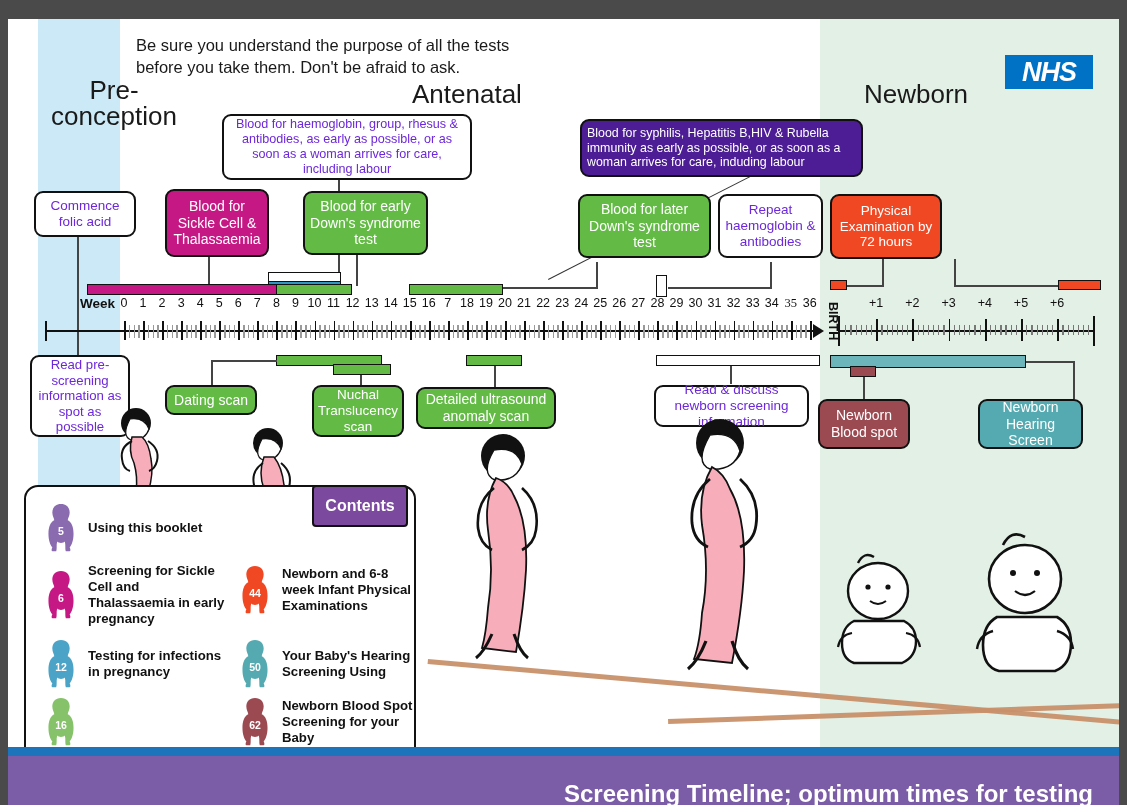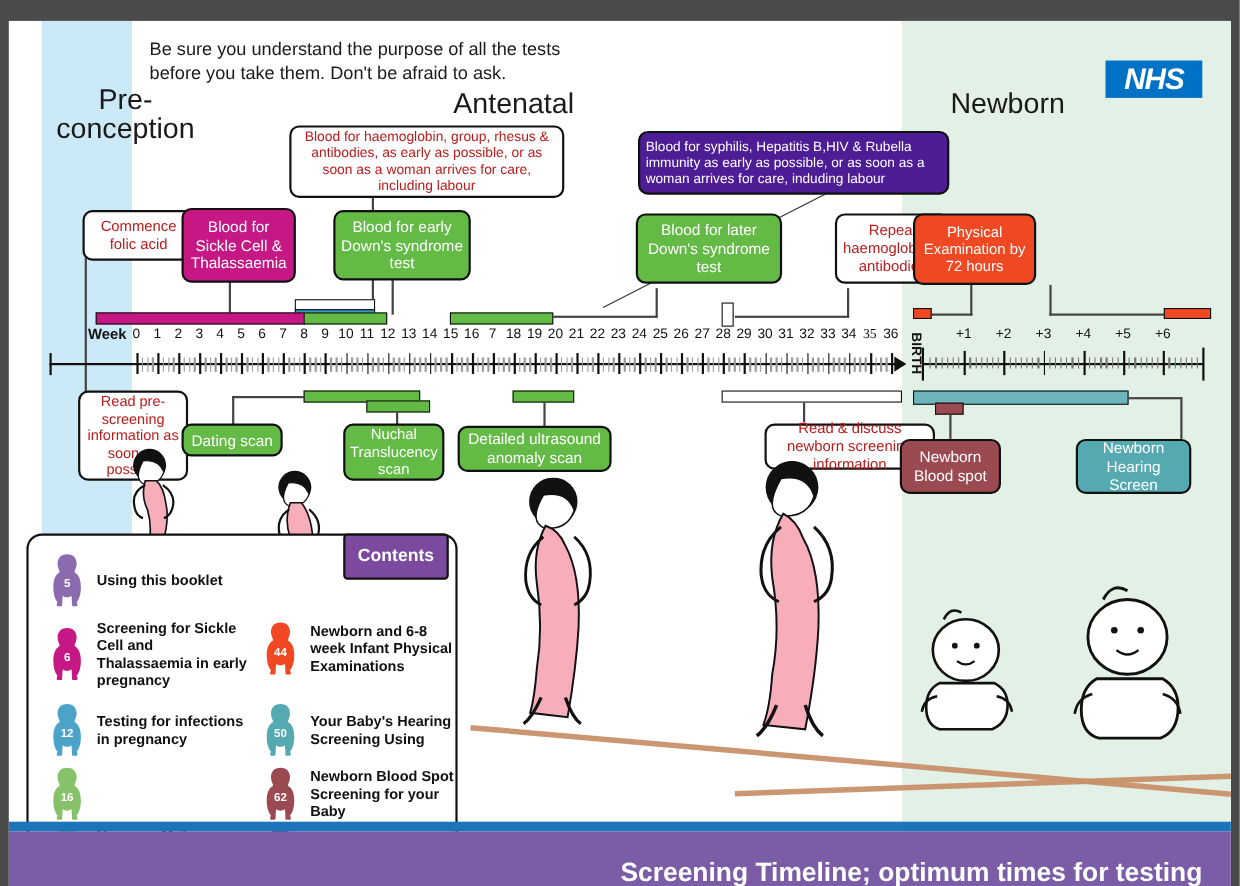--- a/index.html
+++ b/index.html
@@ -43,21 +43,21 @@
     font-size: 27px; letter-spacing: -1px;
     display: flex; align-items: center; justify-content: center;
     font-family: "Liberation Sans", sans-serif;
   }
   
   .box {
     position: absolute; border-radius: 9px; border: 2px solid #111;
     display: flex; align-items: center; justify-content: center;
     text-align: center; line-height: 1.18; padding: 3px 5px;
   }
-  .box.white { background: #fff; color: #b91c1c; margin-left: 41px; }
+  .box.white { background: #fff; color: #6d28d9; }
   .box.green { background: #63bb46; color: #fff; border-color: #111; }
   .box.magenta { background: #c61884; color: #fff; }
   .box.blue { background: #4c1d95; color: #fff; }
   .box.orange { background: #ef4823; color: #fff; }
   .box.teal { background: #54aab0; color: #fff; }
   .box.maroon { background: #9c4a52; color: #fff; }
   
   .vline { position: absolute; background: #444; width: 1.6px; }
   .hline { position: absolute; background: #444; height: 1.6px; }
   .diag  { position: absolute; background: #333; height: 1.4px; transform-origin: 0 0; }
@@ -445,21 +445,21 @@
 
   <div class="hline" style="left:203px; top:341px; width:66px;"></div>
   <div class="vline" style="left:203px; top:341px; height:28px;"></div>
   <div class="vline" style="left:352px; top:356px; height:16px;"></div>
   <div class="vline" style="left:486px; top:347px; height:22px;"></div>
   <div class="vline" style="left:722px; top:347px; height:18px;"></div>
   <div class="vline" style="left:855px; top:358px; height:22px;"></div>
   <div class="hline" style="left:1018px; top:342px; width:48px;"></div>
   <div class="vline" style="left:1065px; top:342px; height:38px;"></div>
 
-  <div class="box white" style="left:22px; top:336px; width:100px; height:82px; font-size:13.2px;">Read pre-screening information as soon as possible</div>
+  <div class="box white" style="left:22px; top:336px; width:100px; height:82px; font-size:13.2px;">Read pre-screening information as spot as possible</div>
   <div class="box green" style="left:157px; top:366px; width:92px; height:30px; font-size:14px;">Dating scan</div>
   <div class="box green" style="left:304px; top:366px; width:92px; height:52px; font-size:13.5px;">Nuchal Translucency scan</div>
   <div class="box green" style="left:408px; top:368px; width:140px; height:42px; font-size:14px;">Detailed ultrasound anomaly scan</div>
   <div class="box white" style="left:646px; top:366px; width:155px; height:42px; font-size:13.5px;">Read &amp; discuss newborn screening information</div>
   <div class="box maroon" style="left:810px; top:380px; width:92px; height:50px; font-size:14px;">Newborn Blood spot</div>
   <div class="box teal" style="left:970px; top:380px; width:105px; height:50px; font-size:14px;">Newborn Hearing Screen</div>
 
   <svg class="figure" style="left:100px; top:388px;" width="64" height="110" viewBox="0 0 64 110">
     <ellipse cx="28" cy="16" rx="15" ry="15" fill="#111"></ellipse>
     <path d="M22 12 q14 -2 19 10 q-4 12 -18 11 q-10 -4 -1 -21z" fill="#fff" stroke="#111" stroke-width="1.2"></path>

